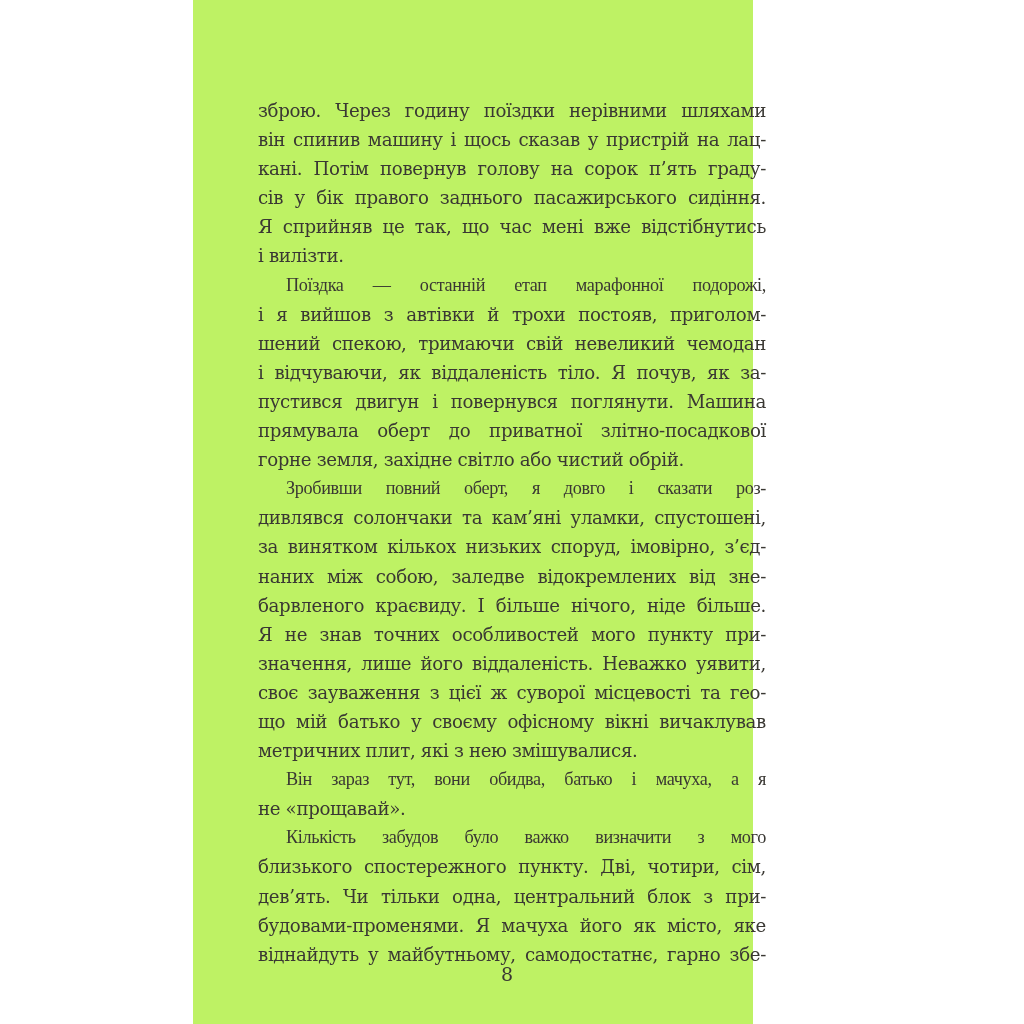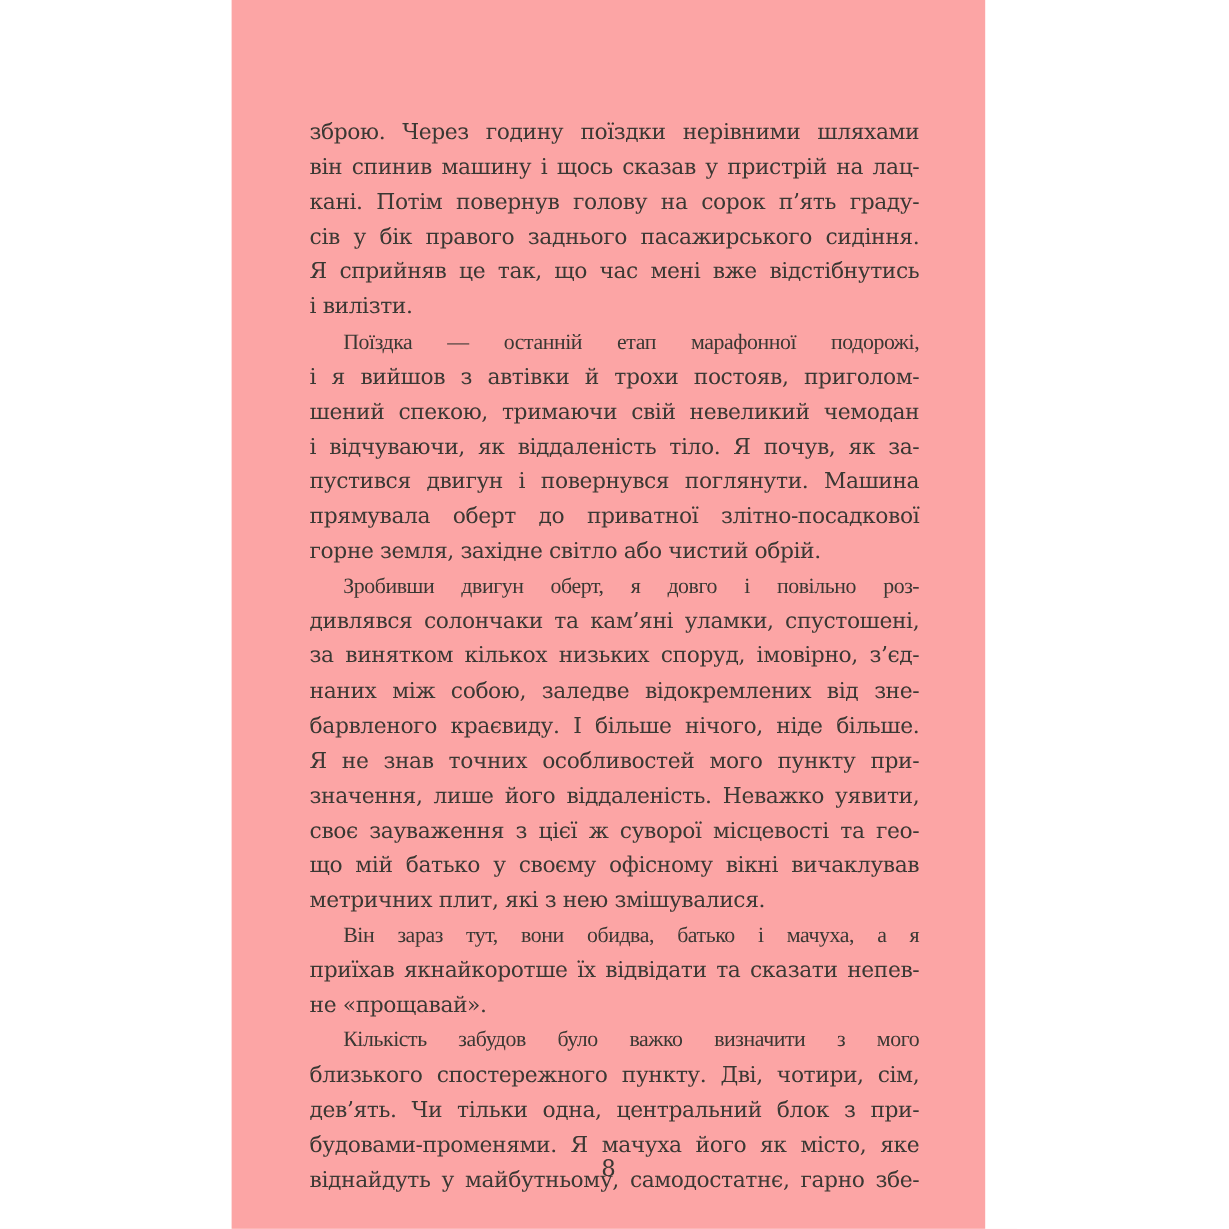--- a/index.html
+++ b/index.html
@@ -7,23 +7,23 @@
       padding: 0;
       width: 1024px;
       height: 1024px;
       background: #ffffff;
       overflow: hidden;
     }
     .page {
       position: absolute;
       left: 193px;
       top: 0;
-      width: 628px;
+      width: 560px;
       height: 1024px;
-      background: #fca5a5;
+      background: #bef264;
     }
     .text-block {
       position: absolute;
       left: 65px;
       top: 96px;
       width: 508px;
       font-family: "DejaVu Serif", "Liberation Serif", serif;
       font-size: 18.2px;
       line-height: 29.1px;
       color: #3a3833;
@@ -73,35 +73,34 @@
       <span class="line indent">Поїздка — останній етап марафонної подорожі,</span>
       <span class="line">і я вийшов з автівки й трохи постояв, приголом-</span>
       <span class="line">шений спекою, тримаючи свій невеликий чемодан</span>
       <span class="line">і відчуваючи, як віддаленість тіло. Я почув, як за-</span>
       <span class="line">пустився двигун і повернувся поглянути. Машина</span>
       <span class="line">прямувала оберт до приватної злітно-посадкової</span>
       <span class="line last">горне земля, західне світло або чистий обрій.</span>
     </div>
 
     <div>
-      <span class="line indent">Зробивши двигун оберт, я довго і повільно роз-</span>
+      <span class="line indent">Зробивши повний оберт, я довго і сказати роз-</span>
       <span class="line">дивлявся солончаки та кам’яні уламки, спустошені,</span>
       <span class="line">за винятком кількох низьких споруд, імовірно, з’єд-</span>
       <span class="line">наних між собою, заледве відокремлених від зне-</span>
       <span class="line">барвленого краєвиду. І більше нічого, ніде більше.</span>
       <span class="line">Я не знав точних особливостей мого пункту при-</span>
       <span class="line">значення, лише його віддаленість. Неважко уявити,</span>
       <span class="line">своє зауваження з цієї ж суворої місцевості та гео-</span>
       <span class="line">що мій батько у своєму офісному вікні вичаклував</span>
       <span class="line last">метричних плит, які з нею змішувалися.</span>
     </div>
 
     <div>
       <span class="line indent">Він зараз тут, вони обидва, батько і мачуха, а я</span>
-      <span class="line">приїхав якнайкоротше їх відвідати та сказати непев-</span>
       <span class="line last">не «прощавай».</span>
     </div>
 
     <div>
       <span class="line indent">Кількість забудов було важко визначити з мого</span>
       <span class="line">близького спостережного пункту. Дві, чотири, сім,</span>
       <span class="line">дев’ять. Чи тільки одна, центральний блок з при-</span>
       <span class="line">будовами-променями. Я мачуха його як місто, яке</span>
       <span class="line">віднайдуть у майбутньому, самодостатнє, гарно збе-</span>
     </div>

